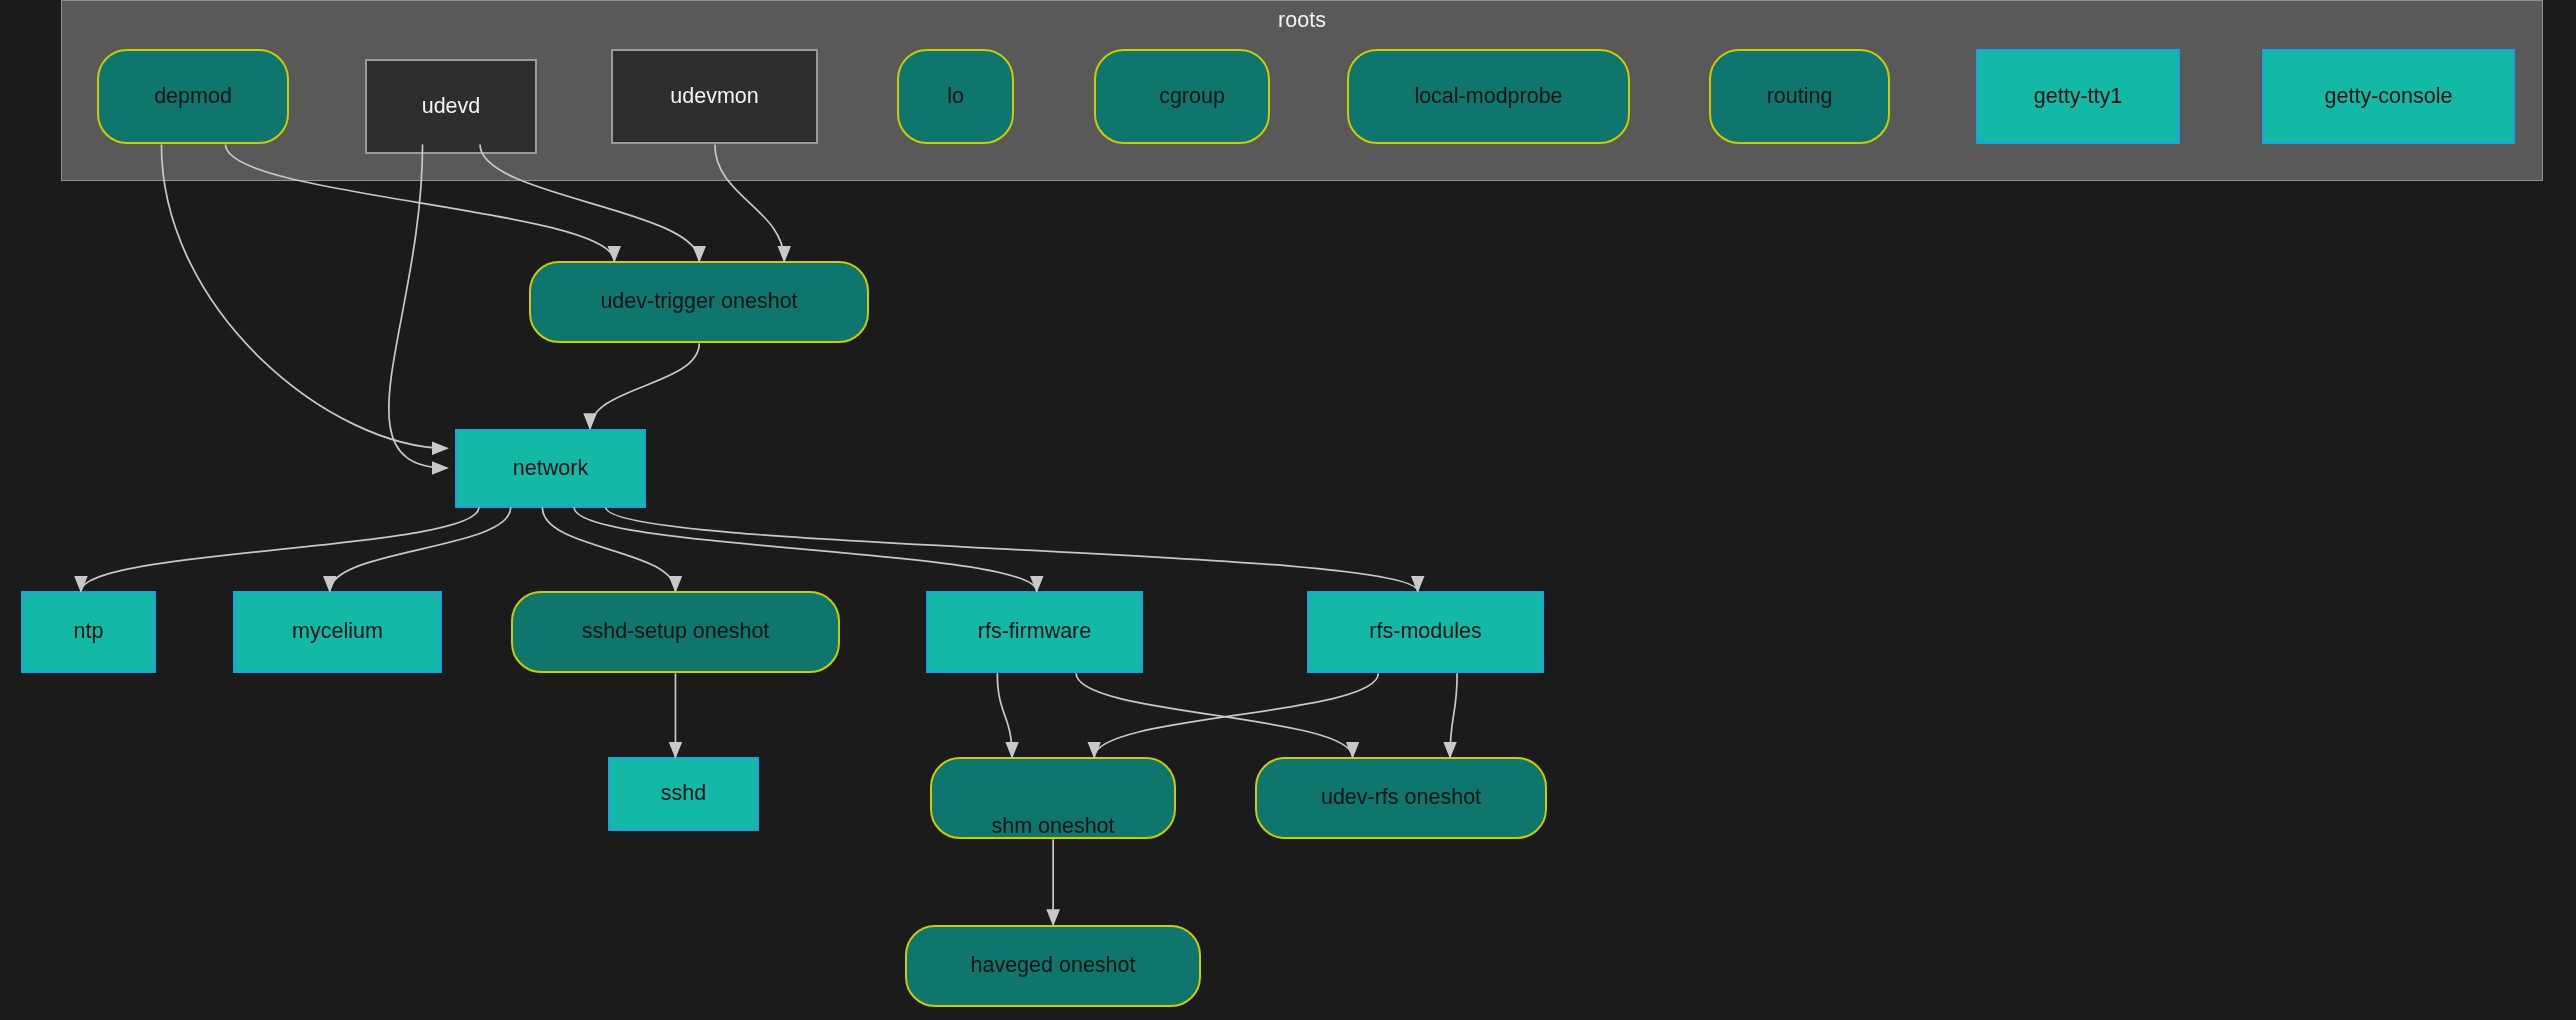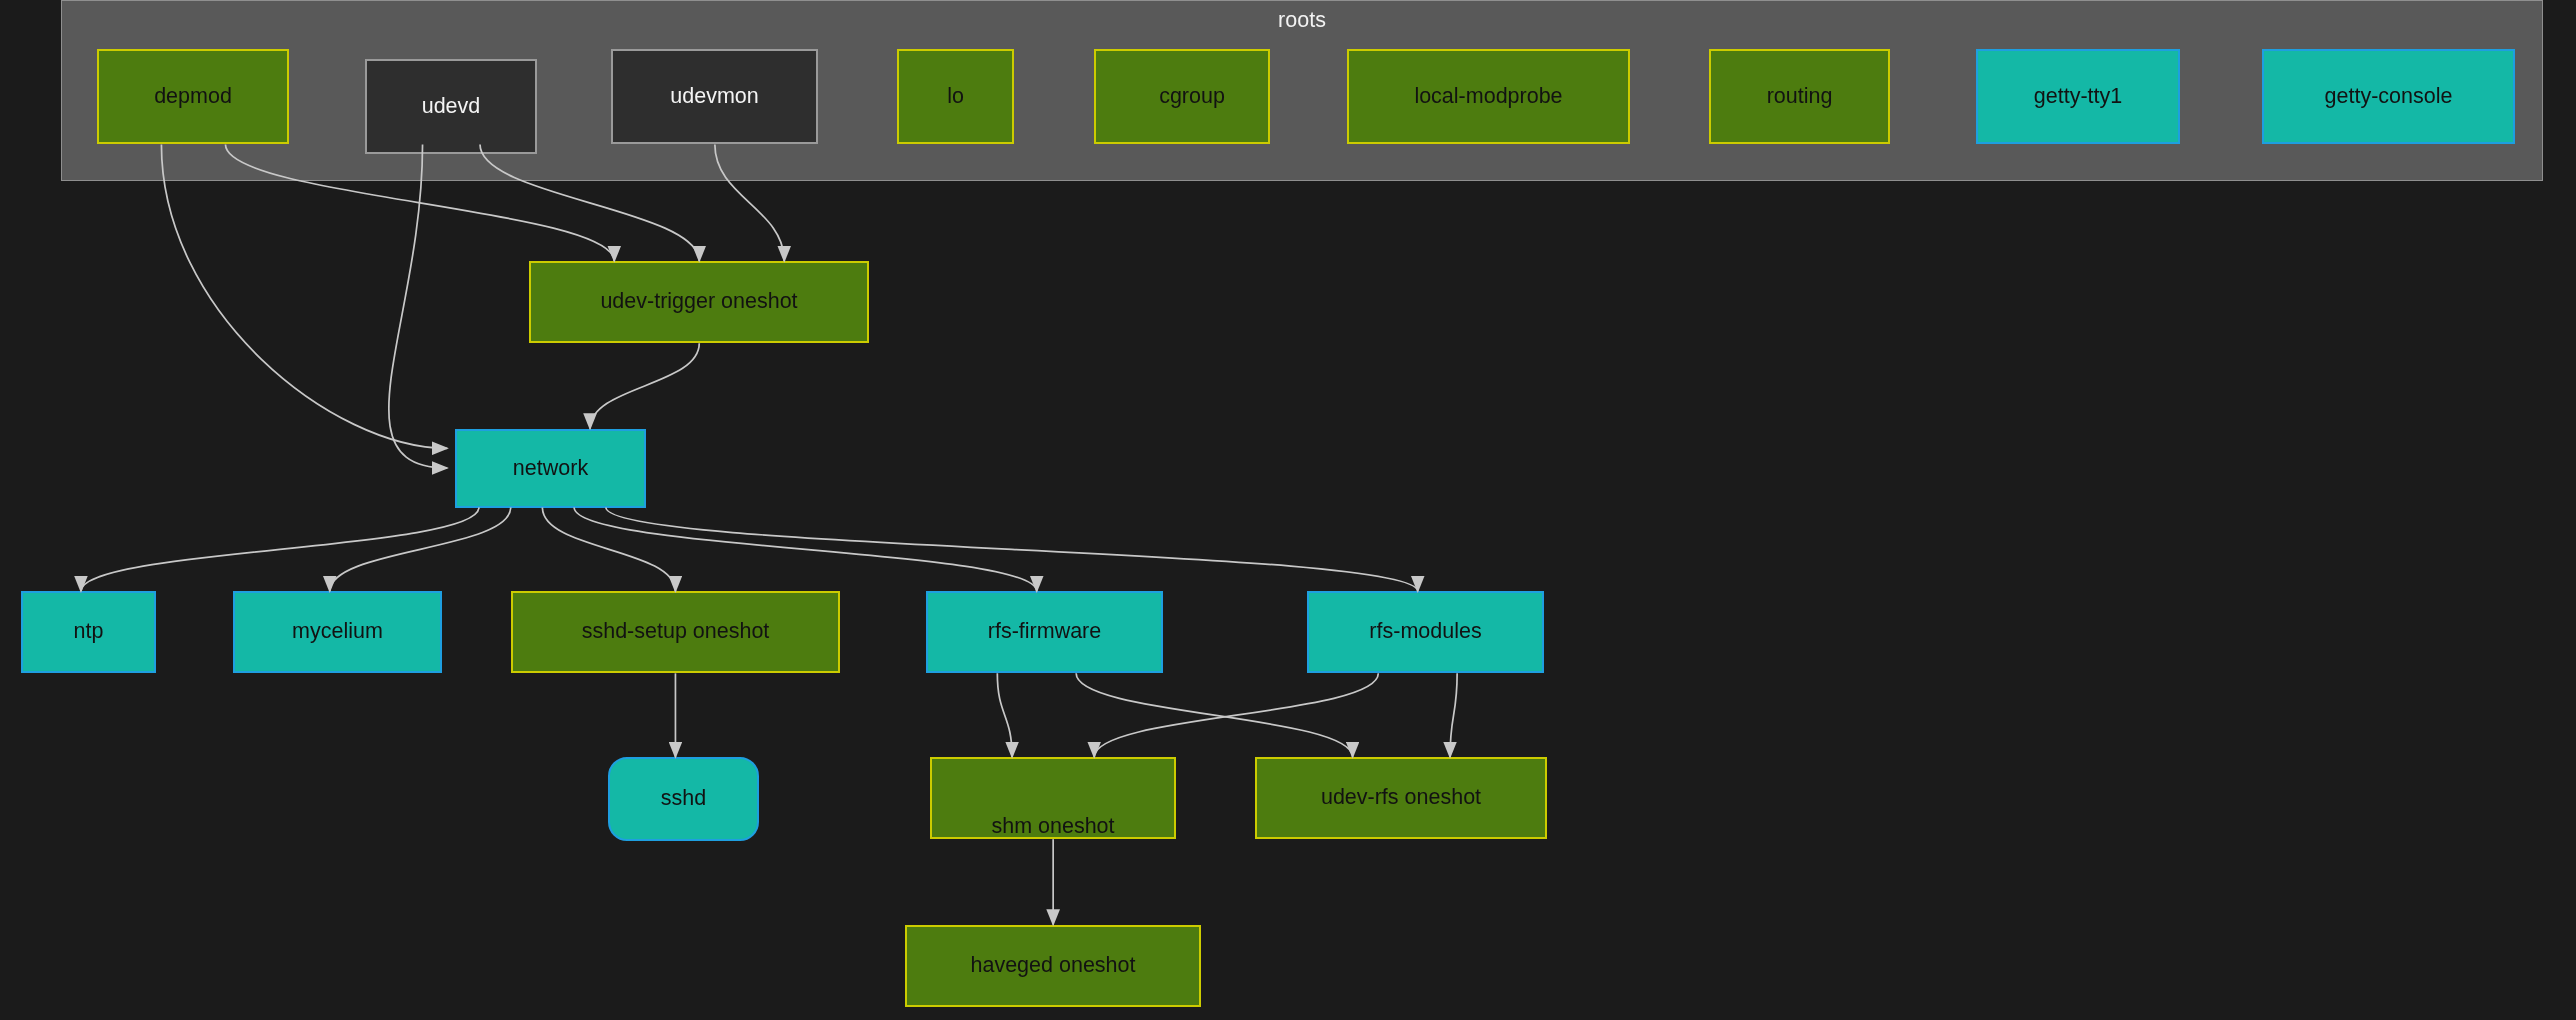--- a/index.html
+++ b/index.html
@@ -48,22 +48,23 @@
     border-width: 2.1px;
     border-style: solid;
   }
   .node .node-label {
     font-size: 21.5px;
     line-height: 1;
     white-space: nowrap;
     padding: 0 4.3px;
   }
   .node.oneshot {
-    background: #4d7c0f;
+    background: #0f766e;
     border-color: #cccc00;
+    border-radius: 30px;
   }
   .node.oneshot .node-label { color: #121212; }
 
   .node.service {
     background: #14b8a6;
     border-color: #1e9fe0;
     margin-left: 8px;
   }
   .node.service .node-label { color: #121212; }
 
@@ -144,27 +145,27 @@
       </div>
       <div class="node service" style="left: 13px; top: 591px; width: 135px; height: 82px;">
         <span class="node-label">ntp</span>
       </div>
       <div class="node service" style="left: 225px; top: 591px; width: 209px; height: 82px;">
         <span class="node-label">mycelium</span>
       </div>
       <div class="node oneshot" style="left: 511px; top: 591px; width: 329px; height: 82px;">
         <span class="node-label">sshd-setup oneshot</span>
       </div>
-      <div class="node service" style="left: 918px; top: 591px; width: 237px; height: 82px;">
+      <div class="node service" style="left: 918px; top: 591px; width: 217px; height: 82px;">
         <span class="node-label">rfs-firmware</span>
       </div>
       <div class="node service" style="left: 1299px; top: 591px; width: 237px; height: 82px;">
         <span class="node-label">rfs-modules</span>
       </div>
-      <div class="node service" style="left: 600px; top: 757px; width: 151px; height: 84px; border-radius: 19px;">
+      <div class="node service" style="left: 600px; top: 757px; width: 151px; height: 74px;">
         <span class="node-label">sshd</span>
       </div>
       <div class="node oneshot" style="left: 930px; top: 757px; width: 246px; height: 82px; align-items: flex-end;">
         <span class="node-label">shm oneshot</span>
       </div>
       <div class="node oneshot" style="left: 1255px; top: 757px; width: 292px; height: 82px;">
         <span class="node-label">udev-rfs oneshot</span>
       </div>
       <div class="node oneshot" style="left: 905px; top: 925px; width: 296px; height: 82px;">
         <span class="node-label">haveged oneshot</span>

